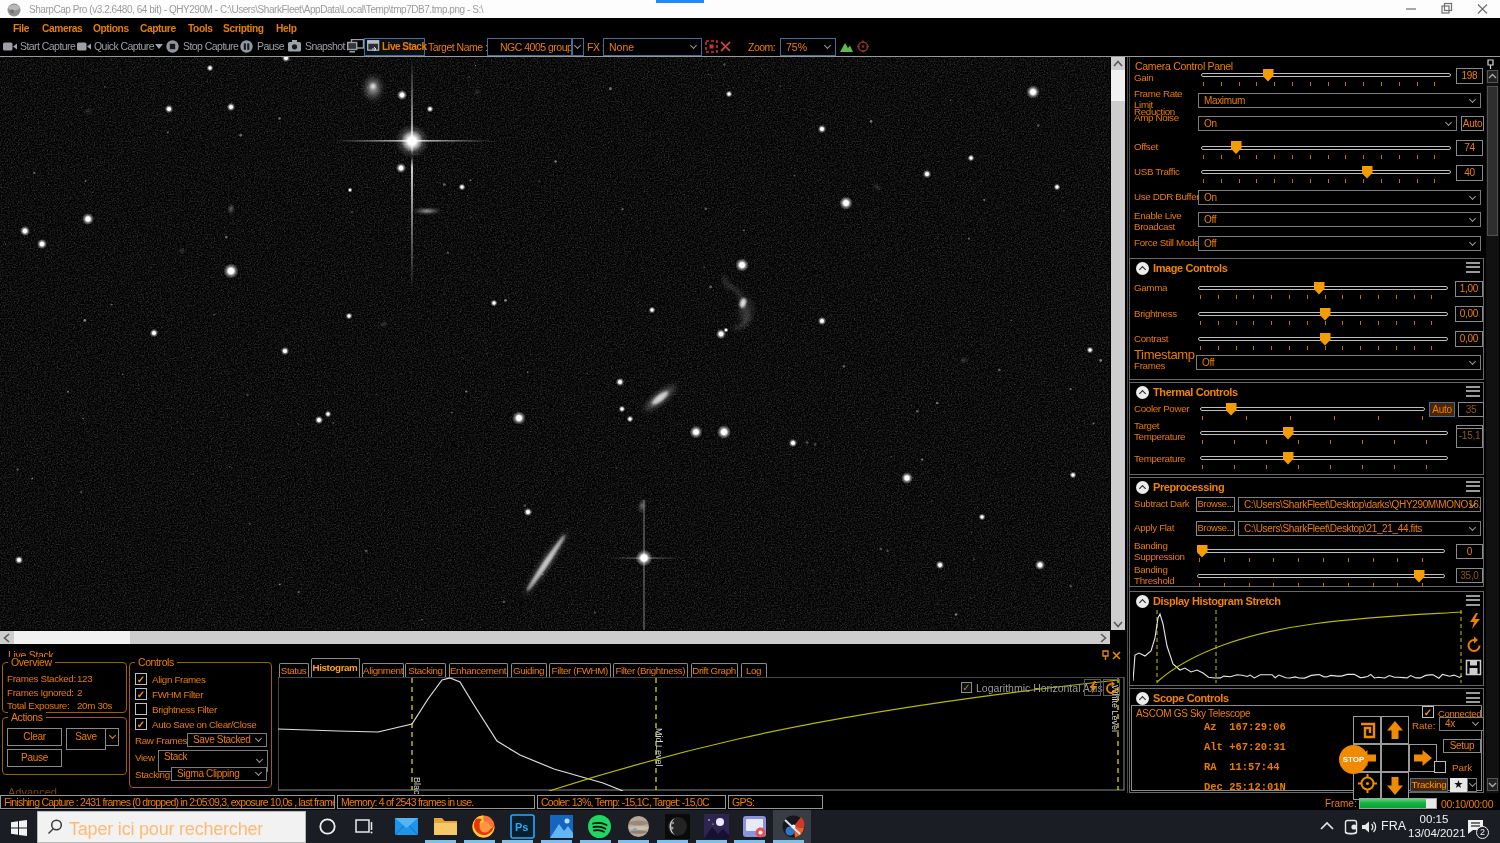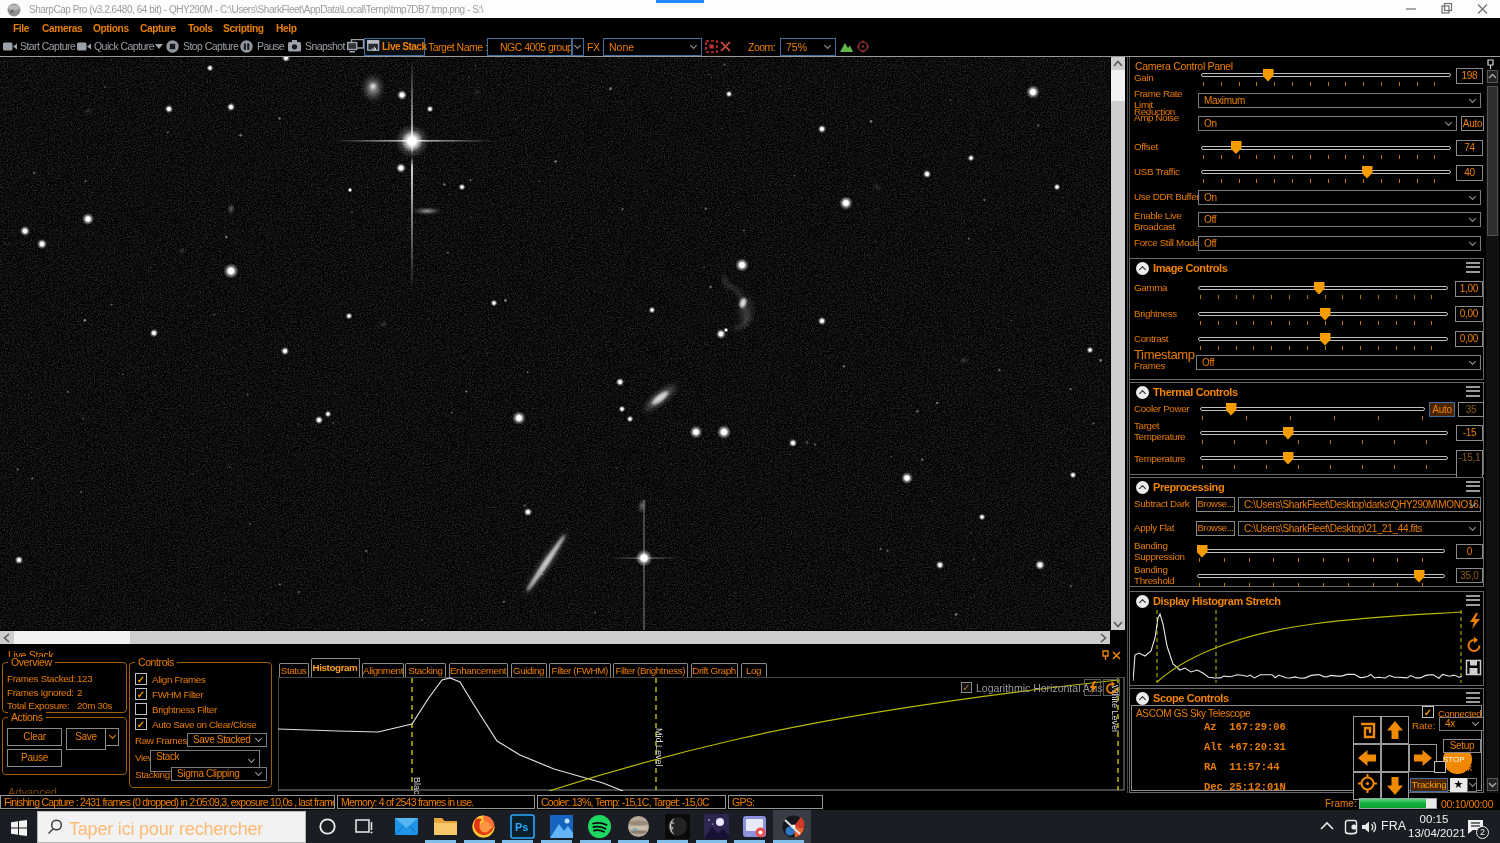--- a/index.html
+++ b/index.html
@@ -420,21 +420,21 @@
 <div class="lbl" style="left:1134px;top:421px;font-size:9.8px">Target</div>
 <div class="lbl" style="left:1134px;top:431.5px;font-size:9.8px">Temperature</div>
 <div class="trk" style="left:1200px;top:431px;width:248px"></div>
 <div class="thm" style="left:1282.5px;top:426.5px"></div>
 <div class="tik" style="left:1202px;top:440px;width:246px;background:repeating-linear-gradient(90deg,#c07400 0 1px,transparent 1px 32px)"></div>
 <div class="vbox" style="left:1456px;top:425px;width:27px;height:16px;line-height:14px;color:#ee7e00">-15</div>
 <div class="lbl" style="left:1134px;top:454px;font-size:9.8px">Temperature</div>
 <div class="trk" style="left:1200px;top:456px;width:248px"></div>
 <div class="thm" style="left:1282.5px;top:451.5px"></div>
 <div class="tik" style="left:1202px;top:465px;width:246px;background:repeating-linear-gradient(90deg,#c07400 0 1px,transparent 1px 32px)"></div>
-<div class="vbox" style="left:1456px;top:450px;width:27px;height:29px;line-height:14px;color:#8a5a14">-15,1</div>
+<div class="vbox" style="left:1456px;top:428px;width:27px;height:20px;line-height:14px;color:#8a5a14">-15,1</div>
 <div class="sec" style="left:1129px;top:477px;width:355px;height:110px"></div>
 <div class="circ" style="left:1136px;top:481px"></div>
 <div class="shdr" style="left:1153px;top:481px">Preprocessing</div>
 <div class="burger" style="left:1466px;top:481px"></div>
 <div class="lbl" style="left:1134px;top:499px;font-size:9.8px">Subtract Dark</div>
 <div class="btn" style="left:1196px;top:497px;width:39px;height:15px;line-height:13px;font-size:9.3px">Browse...</div>
 <div class="combo" style="left:1238px;top:497px;width:243px;height:15px;line-height:13px;font-size:10px">C:\Users\SharkFleet\Desktop\darks\QHY290M\MONO16..<span class="chev"></span></div>
 <div class="lbl" style="left:1134px;top:523px;font-size:9.8px">Apply Flat</div>
 <div class="btn" style="left:1196px;top:521px;width:39px;height:15px;line-height:13px;font-size:9.3px">Browse...</div>
 <div class="combo" style="left:1238px;top:521px;width:243px;height:15px;line-height:13px;font-size:10px">C:\Users\SharkFleet\Desktop\21_21_44.fits<span class="chev"></span></div>
@@ -504,21 +504,21 @@
 <svg class="a" style="left:1384px;top:775px" width="22" height="22">
     <g transform="rotate(180 11 11)">
       <path d="M11 2 L19 11.5 H14.5 V20 H7.5 V11.5 H3 Z" fill="#f08a00"></path>
     </g>
   </svg>
 <svg class="a" style="left:1412px;top:747px" width="22" height="22">
     <g transform="rotate(90 11 11)">
       <path d="M11 2 L19 11.5 H14.5 V20 H7.5 V11.5 H3 Z" fill="#f08a00"></path>
     </g>
   </svg>
-<div class="a" style="left:1443px;top:744.5px;width:29px;height:29px;border-radius:50%;background:#f08a00;color:#fff;font-size:8px;font-weight:normal;line-height:29px">STOP</div>
+<div class="a" style="left:1339px;top:744.5px;width:29px;height:29px;border-radius:50%;background:#f08a00;color:#fff;font-size:8px;font-weight:bold;text-align:center;line-height:29px">STOP</div>
 <svg class="a" style="left:1358px;top:721px" width="19" height="19">
     <path d="M3 3 H16 V16 H7 V7 H12 V12" fill="none" stroke="#f08a00" stroke-width="2.4"></path>
   </svg>
 <svg class="a" style="left:1357px;top:773px" width="21" height="21">
     <circle cx="10.5" cy="10.5" r="6" fill="none" stroke="#f08a00" stroke-width="2"></circle>
     <path d="M10.5 1 V5 M10.5 16 V20 M1 10.5 H5 M16 10.5 H20" stroke="#f08a00" stroke-width="2"></path>
     <circle cx="10.5" cy="10.5" r="1.6" fill="#f08a00"></circle>
   </svg>
 <div class="a" style="left:1412px;top:720px;color:#ee7e00;font-size:9.8px">Rate:</div>
 <div class="combo" style="left:1439px;top:717px;width:45px;height:14px;line-height:12px;font-size:10px">4x<span class="chev"></span></div>
@@ -574,21 +574,21 @@
 <div class="lbl" style="left:152px;top:675px">Align Frames</div>
 <div class="cb" style="left:135px;top:688px">✓</div>
 <div class="lbl" style="left:152px;top:690px">FWHM Filter</div>
 <div class="cb" style="left:135px;top:703px"></div>
 <div class="lbl" style="left:152px;top:705px">Brightness Filter</div>
 <div class="cb" style="left:135px;top:718px">✓</div>
 <div class="lbl" style="left:152px;top:720px">Auto Save on Clear/Close</div>
 <div class="lbl" style="left:135px;top:736px;font-size:9.8px">Raw Frames</div>
 <div class="combo" style="left:187px;top:733px;width:80px;height:14px;line-height:12px;font-size:10px">Save Stacked<span class="chev"></span></div>
 <div class="lbl" style="left:135px;top:753px;font-size:9.8px">View</div>
-<div class="combo" style="left:150px;top:750px;width:110px;height:22px;line-height:12px;font-size:10px">Stack<span class="chev"></span></div>
+<div class="combo" style="left:158px;top:750px;width:110px;height:22px;line-height:12px;font-size:10px">Stack<span class="chev"></span></div>
 <div class="lbl" style="left:135px;top:770px;font-size:9.8px">Stacking</div>
 <div class="combo" style="left:171px;top:767px;width:96px;height:14px;line-height:12px;font-size:10px">Sigma Clipping<span class="chev"></span></div>
 <div class="tab" style="left:278.5px;top:663px;width:30px;height:14px;line-height:13px">Status</div>
 <div class="tab" style="left:310.5px;top:658px;width:49px;height:19px;line-height:18px;color:#ffa020;font-weight:bold">Histogram</div>
 <div class="tab" style="left:362px;top:663px;width:42px;height:14px;line-height:13px">Alignment</div>
 <div class="tab" style="left:405px;top:663px;width:41px;height:14px;line-height:13px">Stacking</div>
 <div class="tab" style="left:448.5px;top:663px;width:59px;height:14px;line-height:13px">Enhancement</div>
 <div class="tab" style="left:510.5px;top:663px;width:36px;height:14px;line-height:13px">Guiding</div>
 <div class="tab" style="left:549px;top:663px;width:61.5px;height:14px;line-height:13px">Filter (FWHM)</div>
 <div class="tab" style="left:612.5px;top:663px;width:75.5px;height:14px;line-height:13px">Filter (Brightness)</div>

